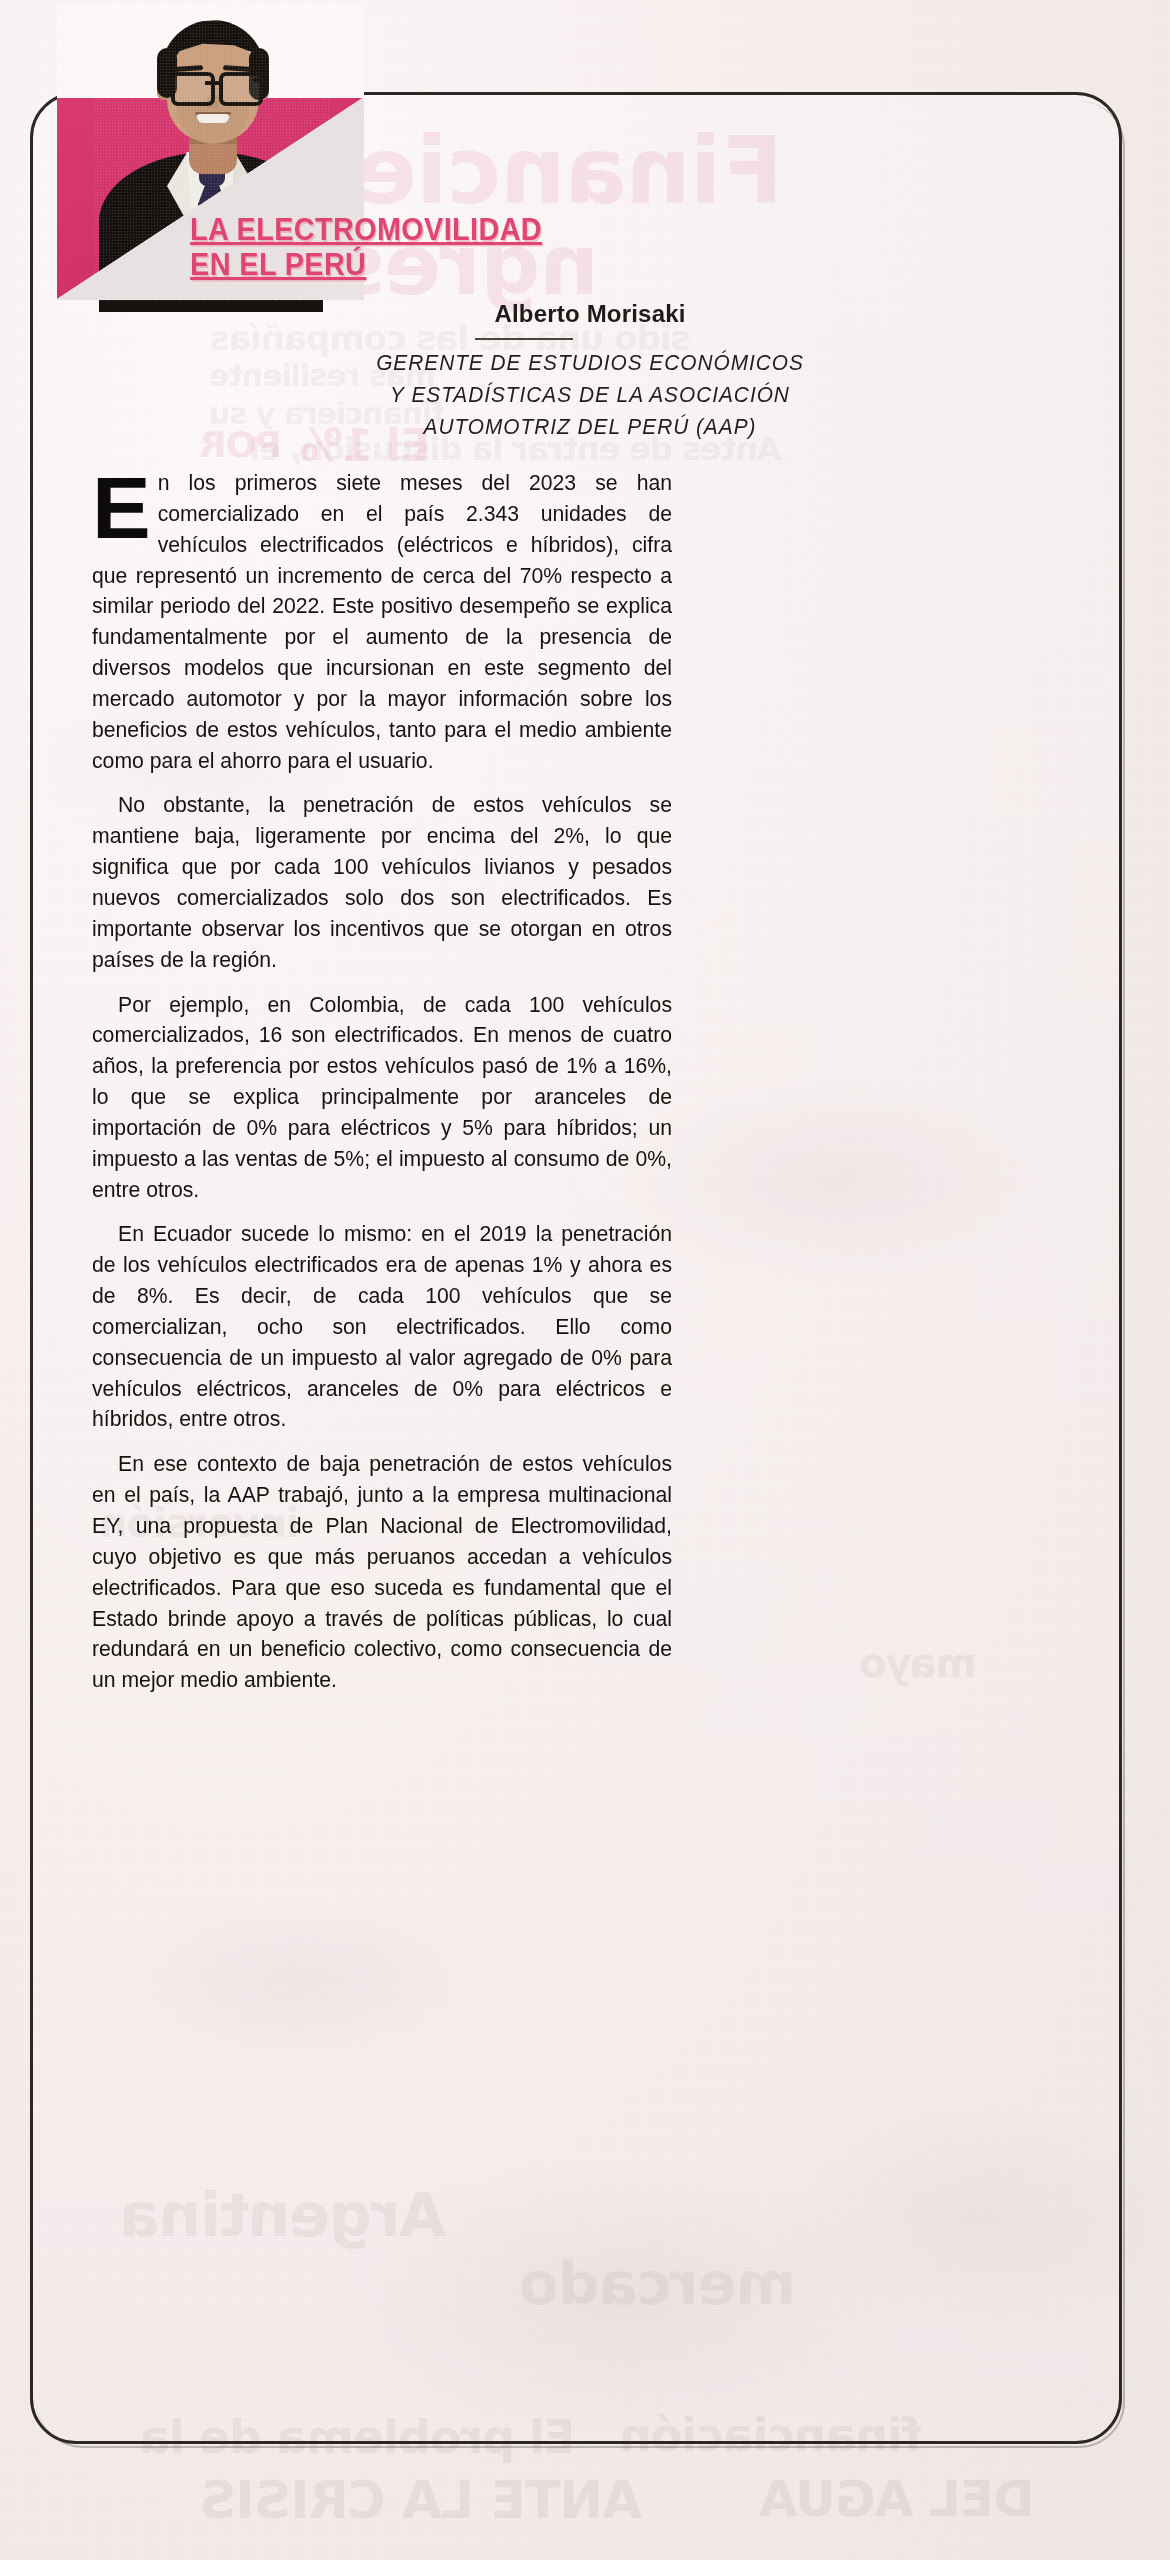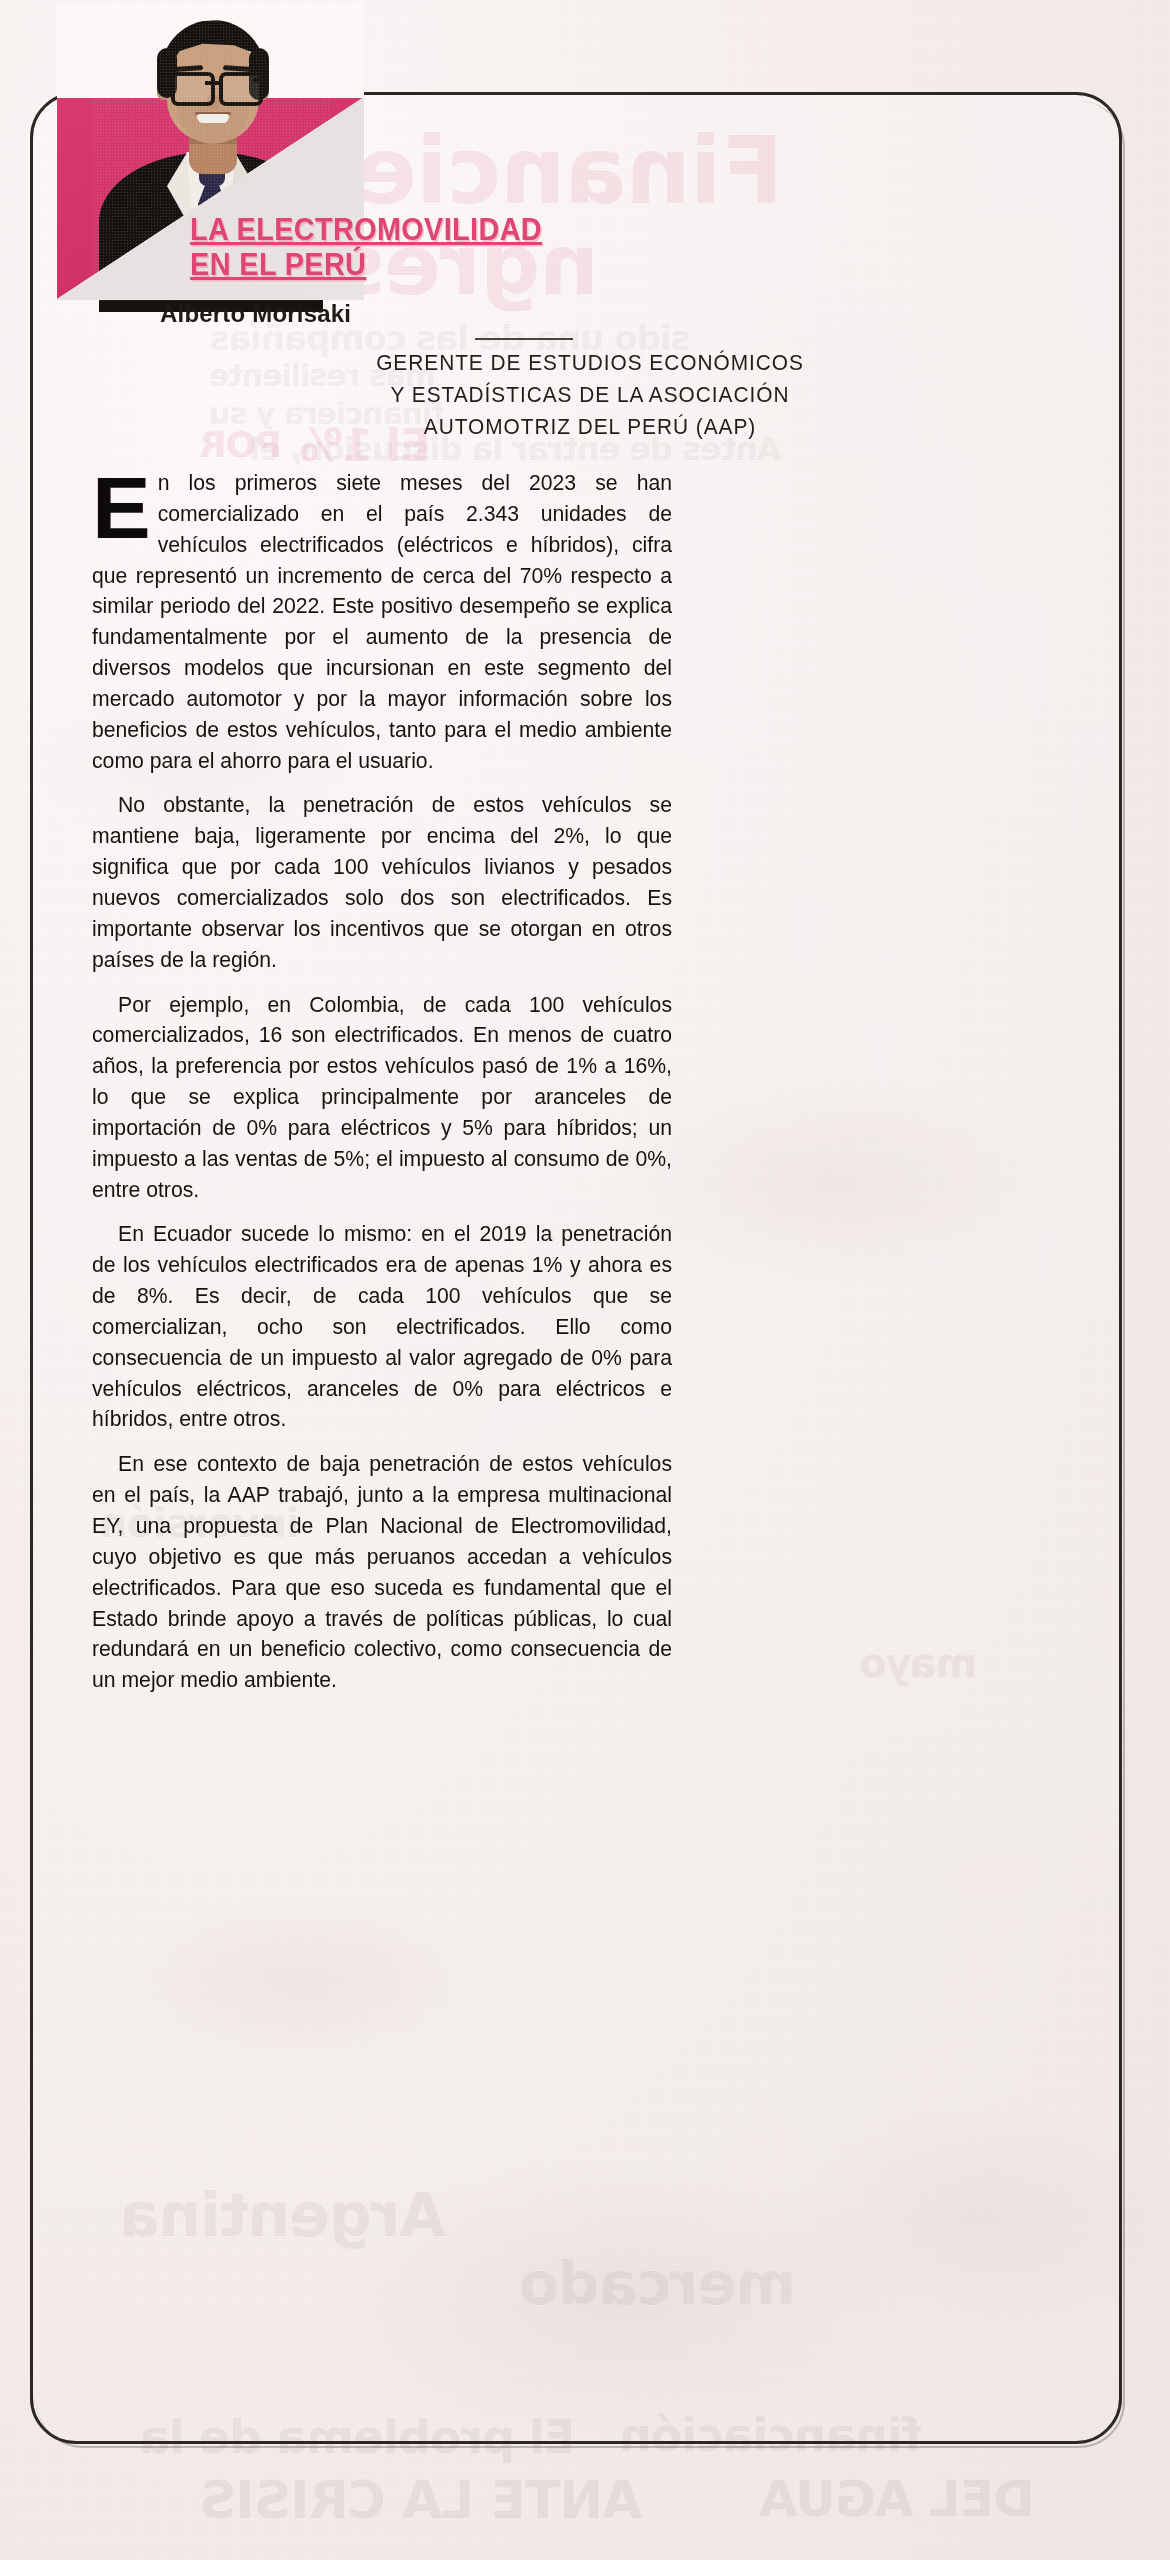--- a/index.html
+++ b/index.html
@@ -140,31 +140,32 @@
     color:#e04575;
     font-family:"Liberation Sans","DejaVu Sans",sans-serif;
     font-weight:900;font-size:31px;line-height:1.14;letter-spacing:.4px;
     text-shadow:1.5px 1.5px 0 rgba(235,150,170,.55);
     text-decoration:underline;
   }
   #headline span{display:block;transform:scaleX(.93);}
 
   
   #byline{
-    position:absolute;left:160px;top:300px;width:860px;text-align:left;
+    position:absolute;left:160px;top:300px;width:860px;text-align:center;
     font-weight:bold;font-size:24px;color:#1d1a17;letter-spacing:.2px;
   }
   #rule{
     position:absolute;left:475px;top:338px;width:98px;height:0;
     border-top:2px solid #4a433e;
   }
   #credentials{
     position:absolute;left:160px;top:348px;width:860px;text-align:center;
     font-size:21.5px;line-height:1.48;color:#211d1a;letter-spacing:1.0px;
     font-weight:400;
+    font-style:italic;
   }
   #credentials div{transform:scaleX(.97);}
 
   
   #body{
     position:absolute;left:92px;top:468px;width:580px;
     font-size:21.2px;line-height:1.455;color:#15120f;
     text-align:justify;
   }
   #body p{margin:0 0 14px 0;text-indent:26px;}

